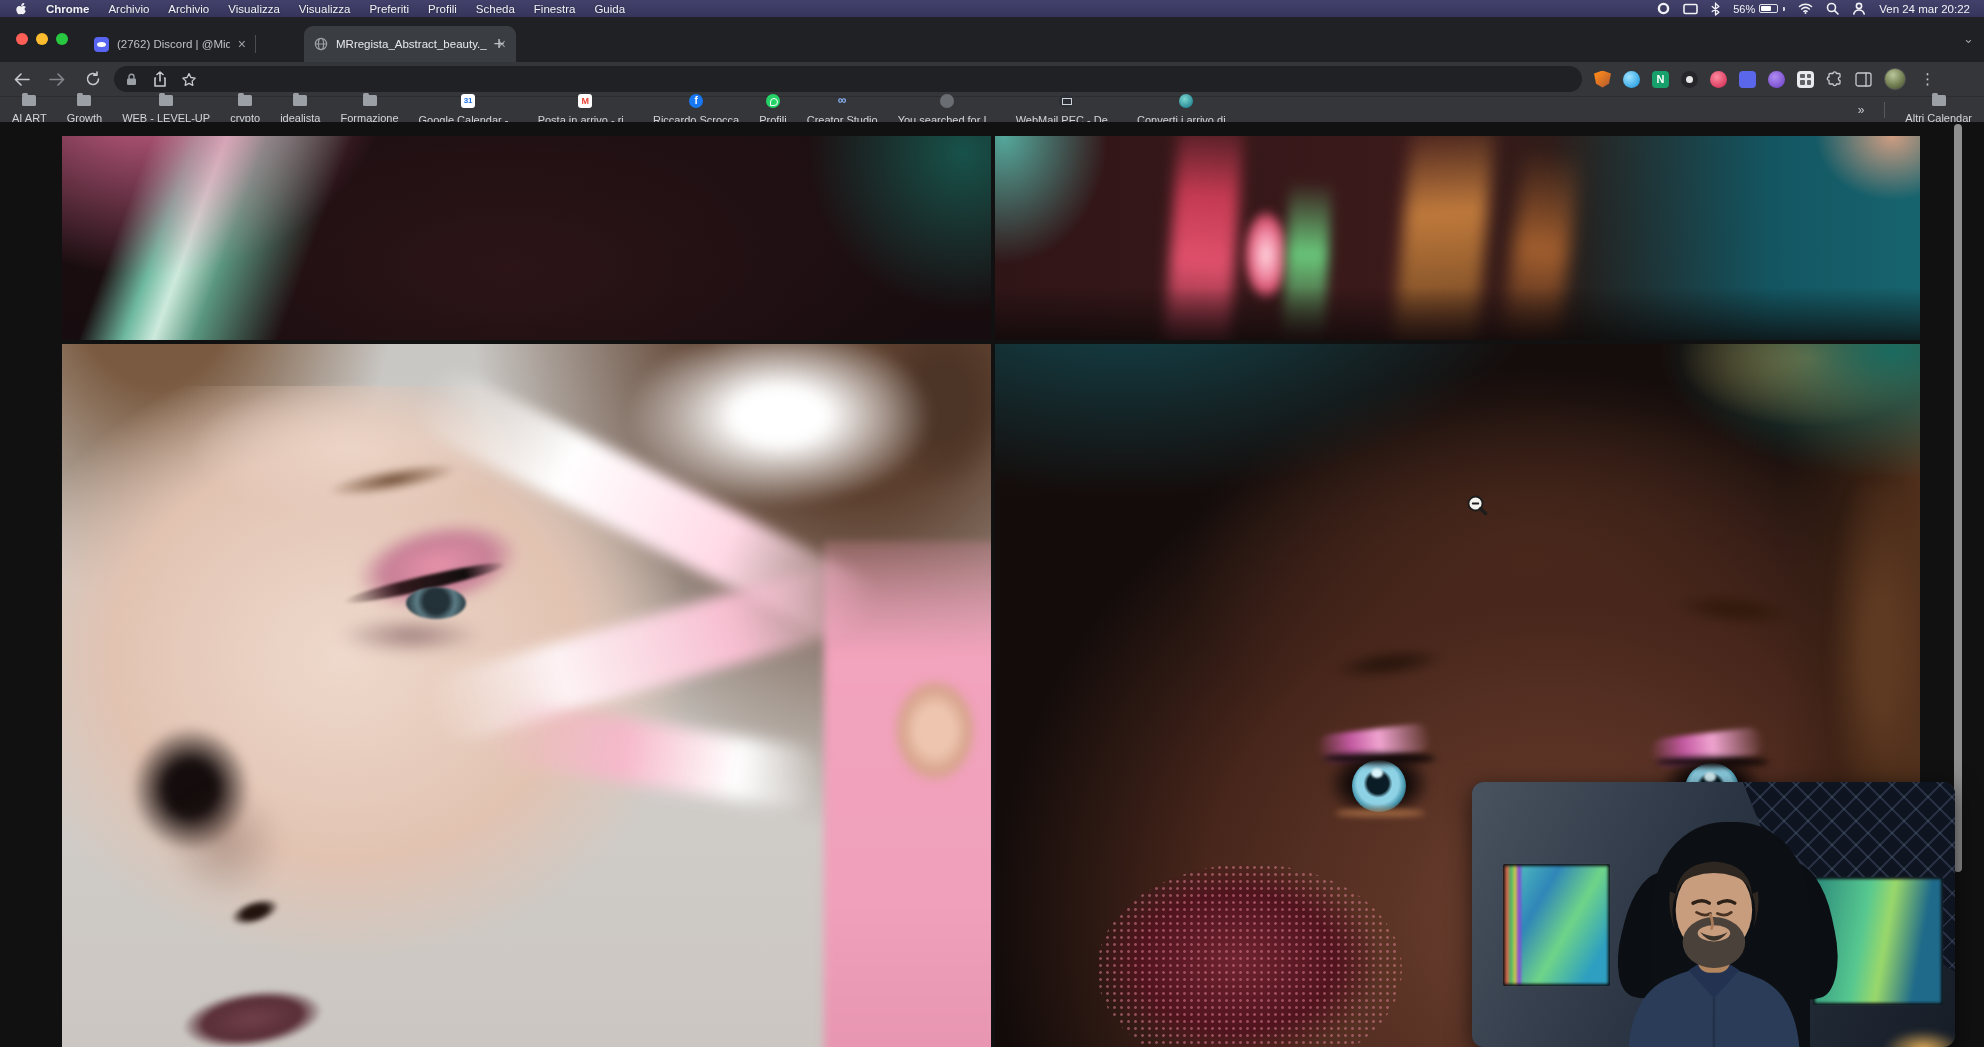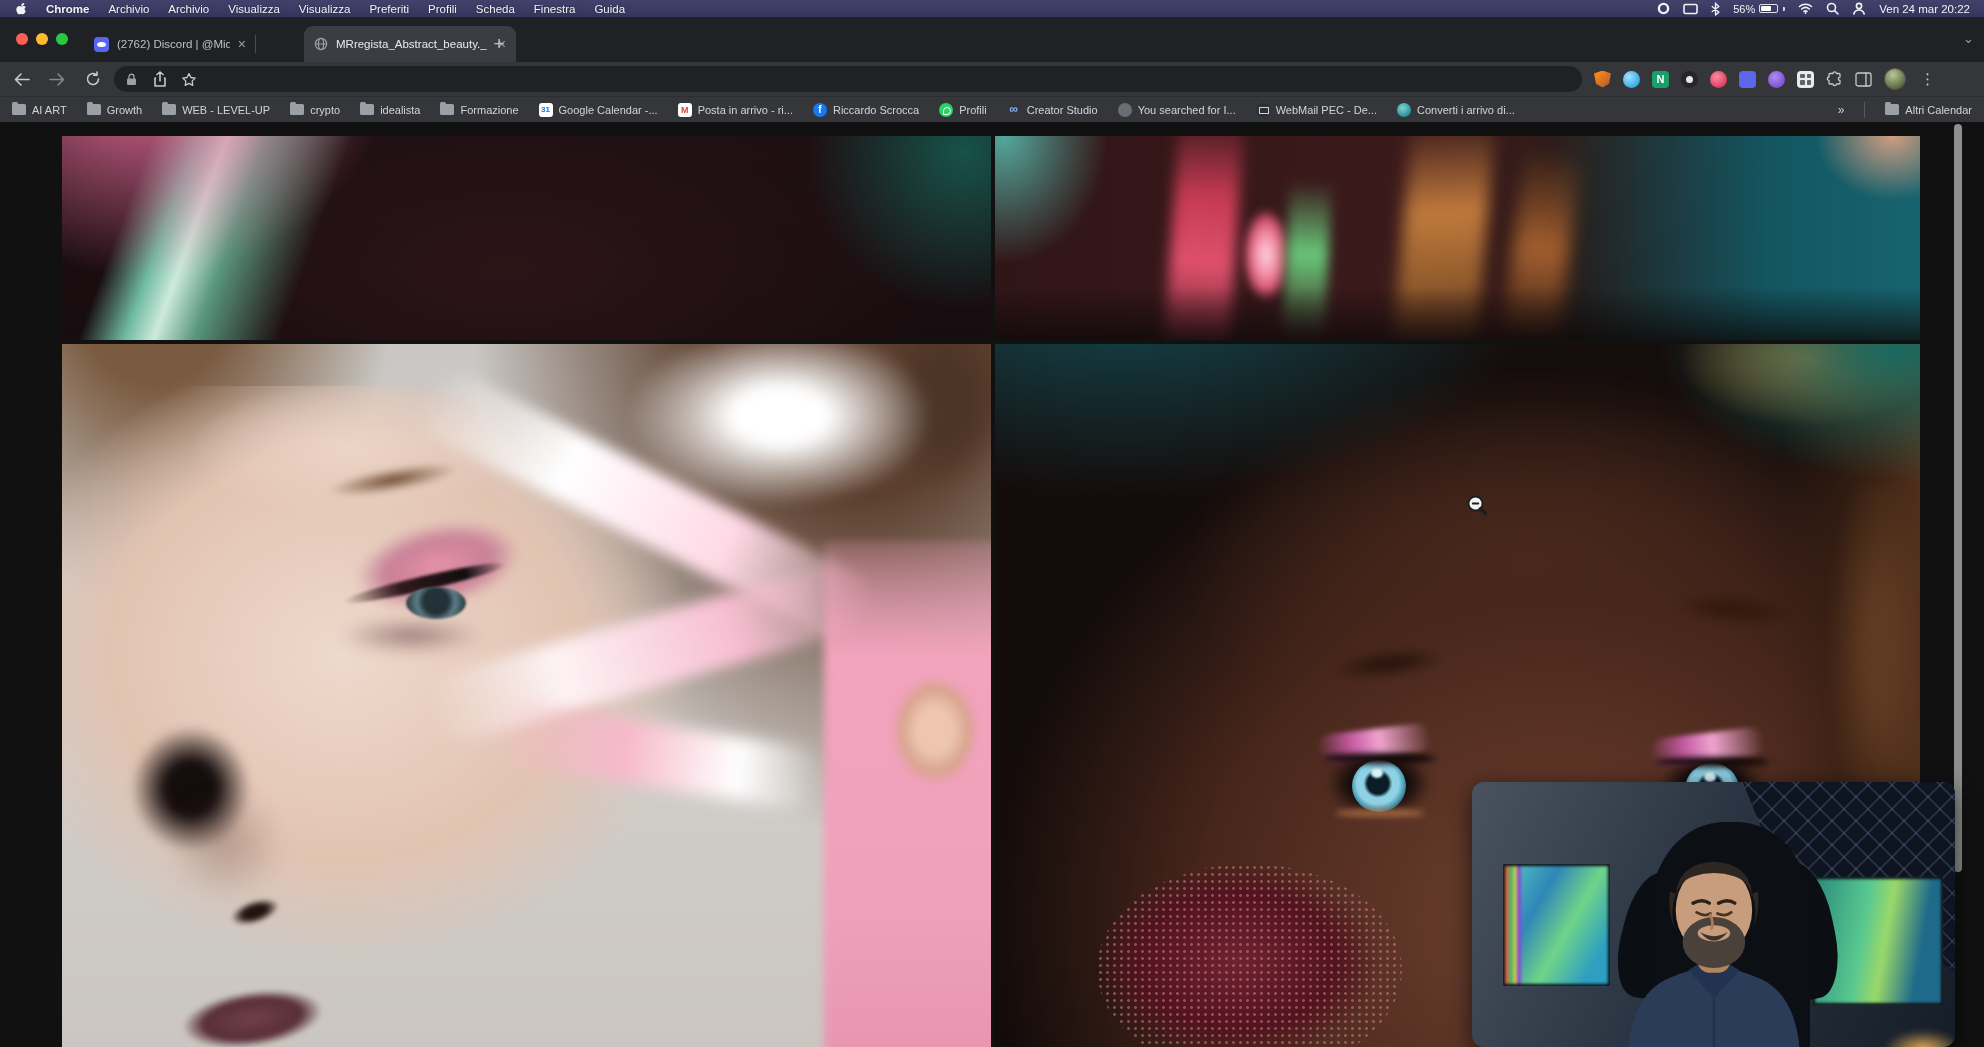--- a/index.html
+++ b/index.html
@@ -63,21 +63,21 @@
   .ext-purple { background:radial-gradient(circle at 40% 35%, #b08cf0, #7a4fd0 75%); }
   .ext-grid { background:#e8eaed; display:grid; grid-template-columns:1fr 1fr; gap:2px; padding:3px; }
   .ext-grid i { background:#5f6368; border-radius:1px; }
   .avatar { width:22px; height:22px; border-radius:50%; background:radial-gradient(circle at 40% 30%, #b9c79a, #6d7a4e 60%, #3c4630); border:1px solid #555; }
   .dots { color:#c6c9ce; font-size:15px; letter-spacing:0; margin-right:10px; margin-left:2px; }
 
   
   .bookmarks { position:absolute; left:0; top:96px; width:100%; height:26px; background:#35363a;
     border-top:1px solid #2c2d30; display:flex; align-items:center; gap:20px; padding:0 12px;
     font-size:11px; color:#d2d4d7; }
-  .bm { display:flex; align-items:center; gap:6px; white-space:nowrap; }
+  .bm { display:flex; align-items:center; gap:6px; white-space:nowrap;flex-direction:column; }
   .bm-folder { width:14px; height:11px; position:relative; background:#9aa0a6; border-radius:1.5px; }
   .bm-folder::before { content:""; position:absolute; left:0; top:-2px; width:6px; height:3px; background:#9aa0a6; border-radius:1.5px 1.5px 0 0; }
   .fav { width:14px; height:14px; border-radius:3px; position:relative; flex:0 0 auto; }
   .fav-cal { background:#fff; } .fav-cal::after{ content:"31"; position:absolute; inset:0; color:#1a73e8; font-size:8px; font-weight:bold; text-align:center; line-height:14px; }
   .fav-gmail { background:#fff; } .fav-gmail::after{ content:"M"; position:absolute; inset:0; color:#ea4335; font-size:9px; font-weight:bold; text-align:center; line-height:14px; }
   .fav-fb { background:#1877f2; border-radius:50%; } .fav-fb::after{ content:"f"; position:absolute; inset:0; color:#fff; font-size:10px; font-weight:bold; text-align:center; line-height:13px; }
   .fav-wa { background:#25d366; border-radius:50%; } .fav-wa::after{ content:""; position:absolute; left:4px; top:4px; width:6px; height:6px; border:1.5px solid #fff; border-radius:50% 50% 50% 0; }
   .fav-meta { background:transparent; } .fav-meta::after{ content:"∞"; position:absolute; inset:0; color:#8ab4f8; font-size:12px; font-weight:bold; text-align:center; line-height:13px; }
   .fav-gen { background:#6a6d72; border-radius:50%; }
   .fav-pec { background:#2b2f36; border-radius:50%; } .fav-pec::after{ content:""; position:absolute; left:3px; top:4.5px; width:8px; height:5px; border:1px solid #cfd3d8; }

